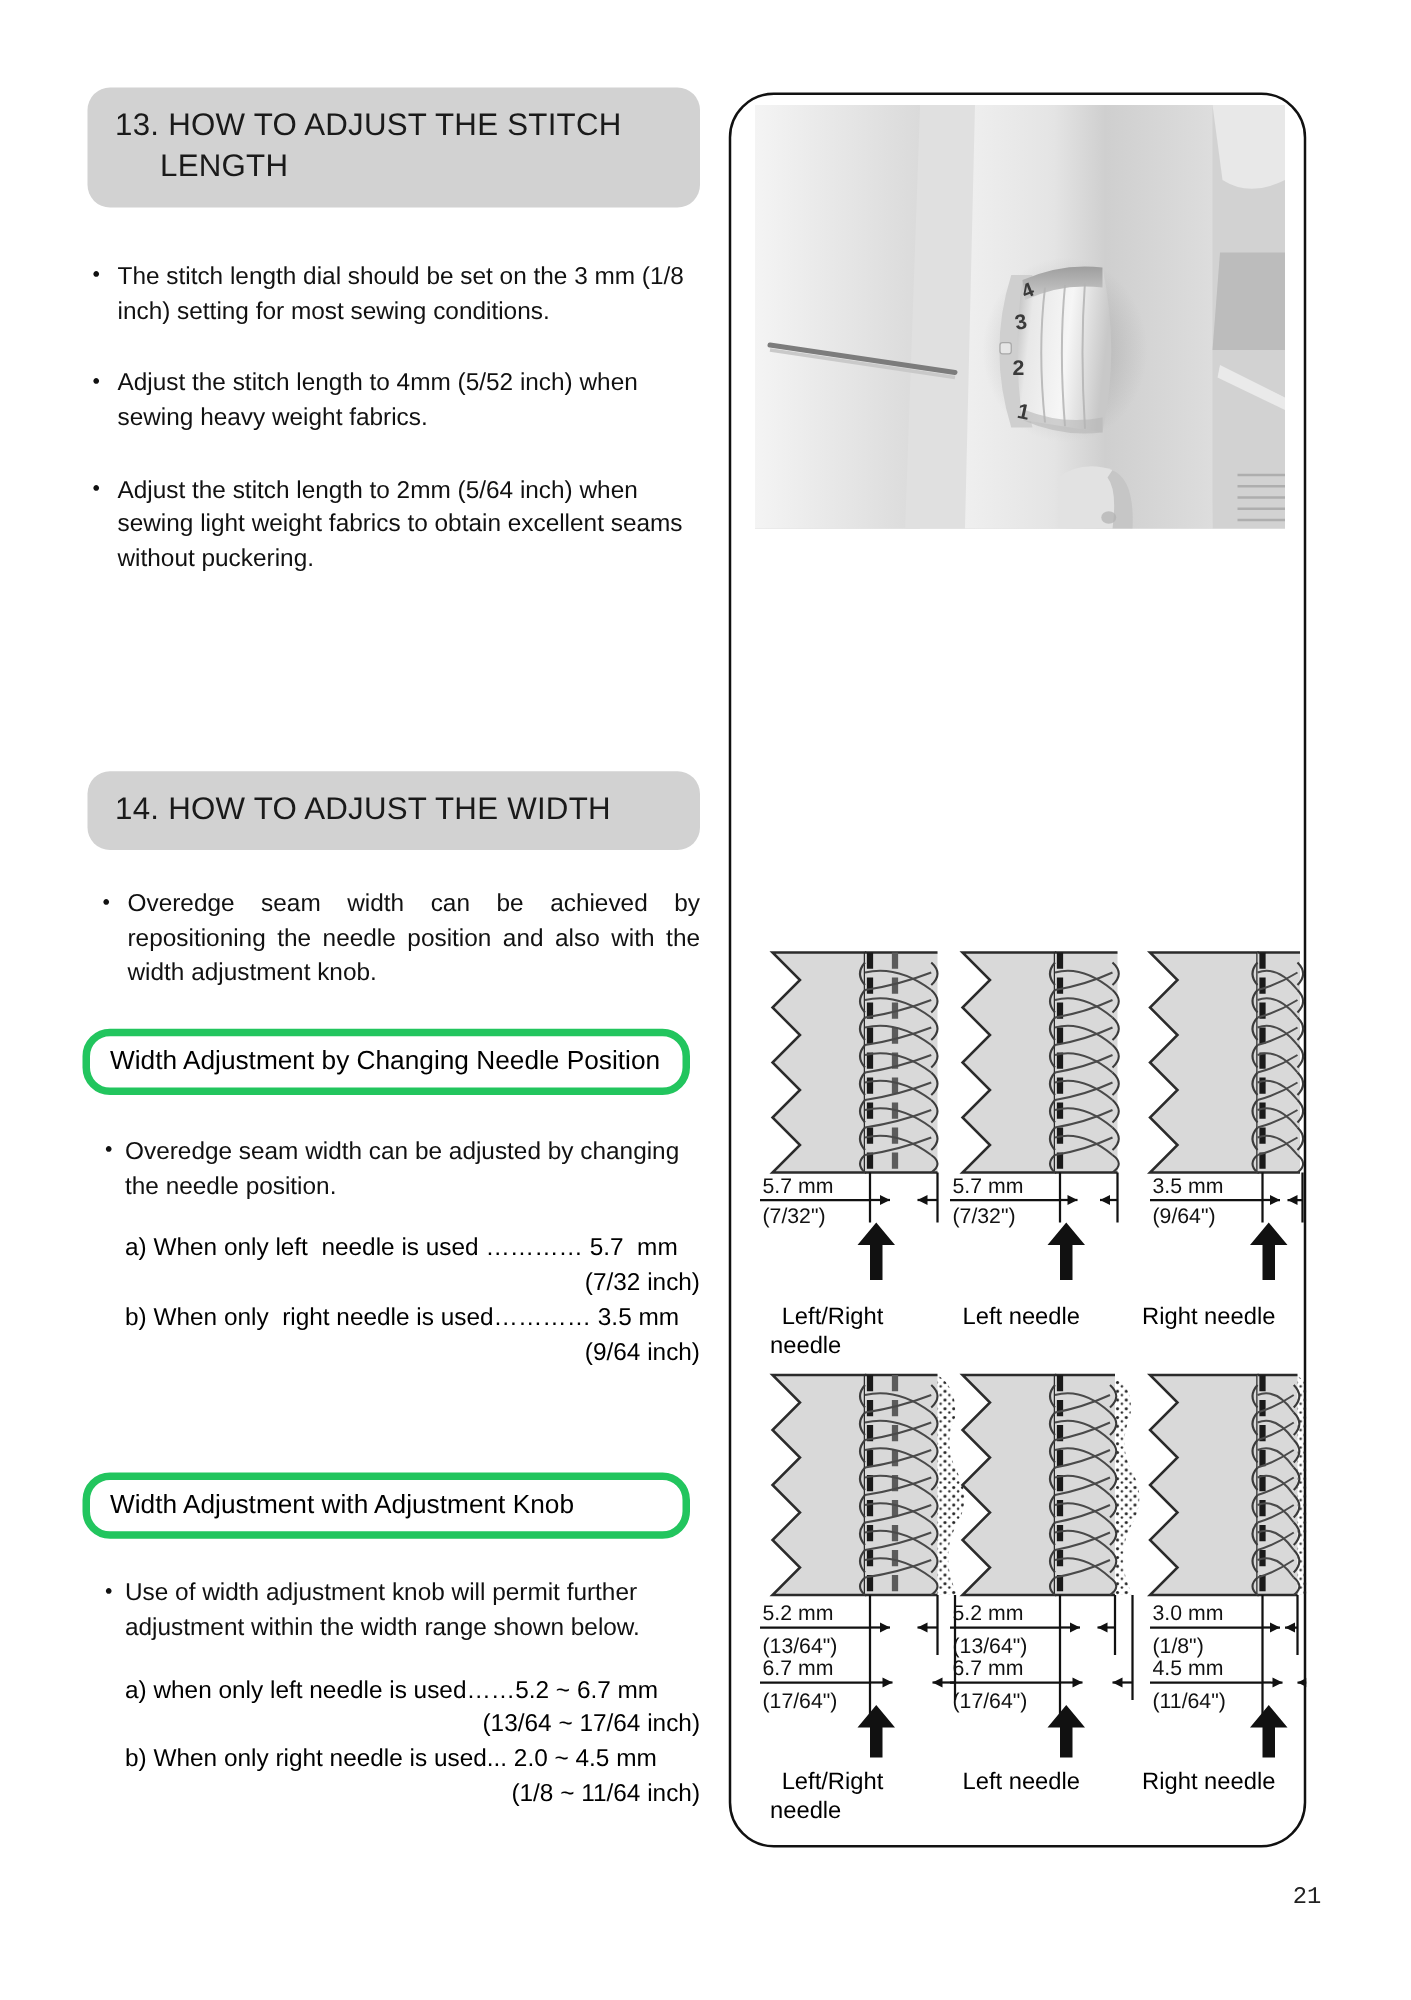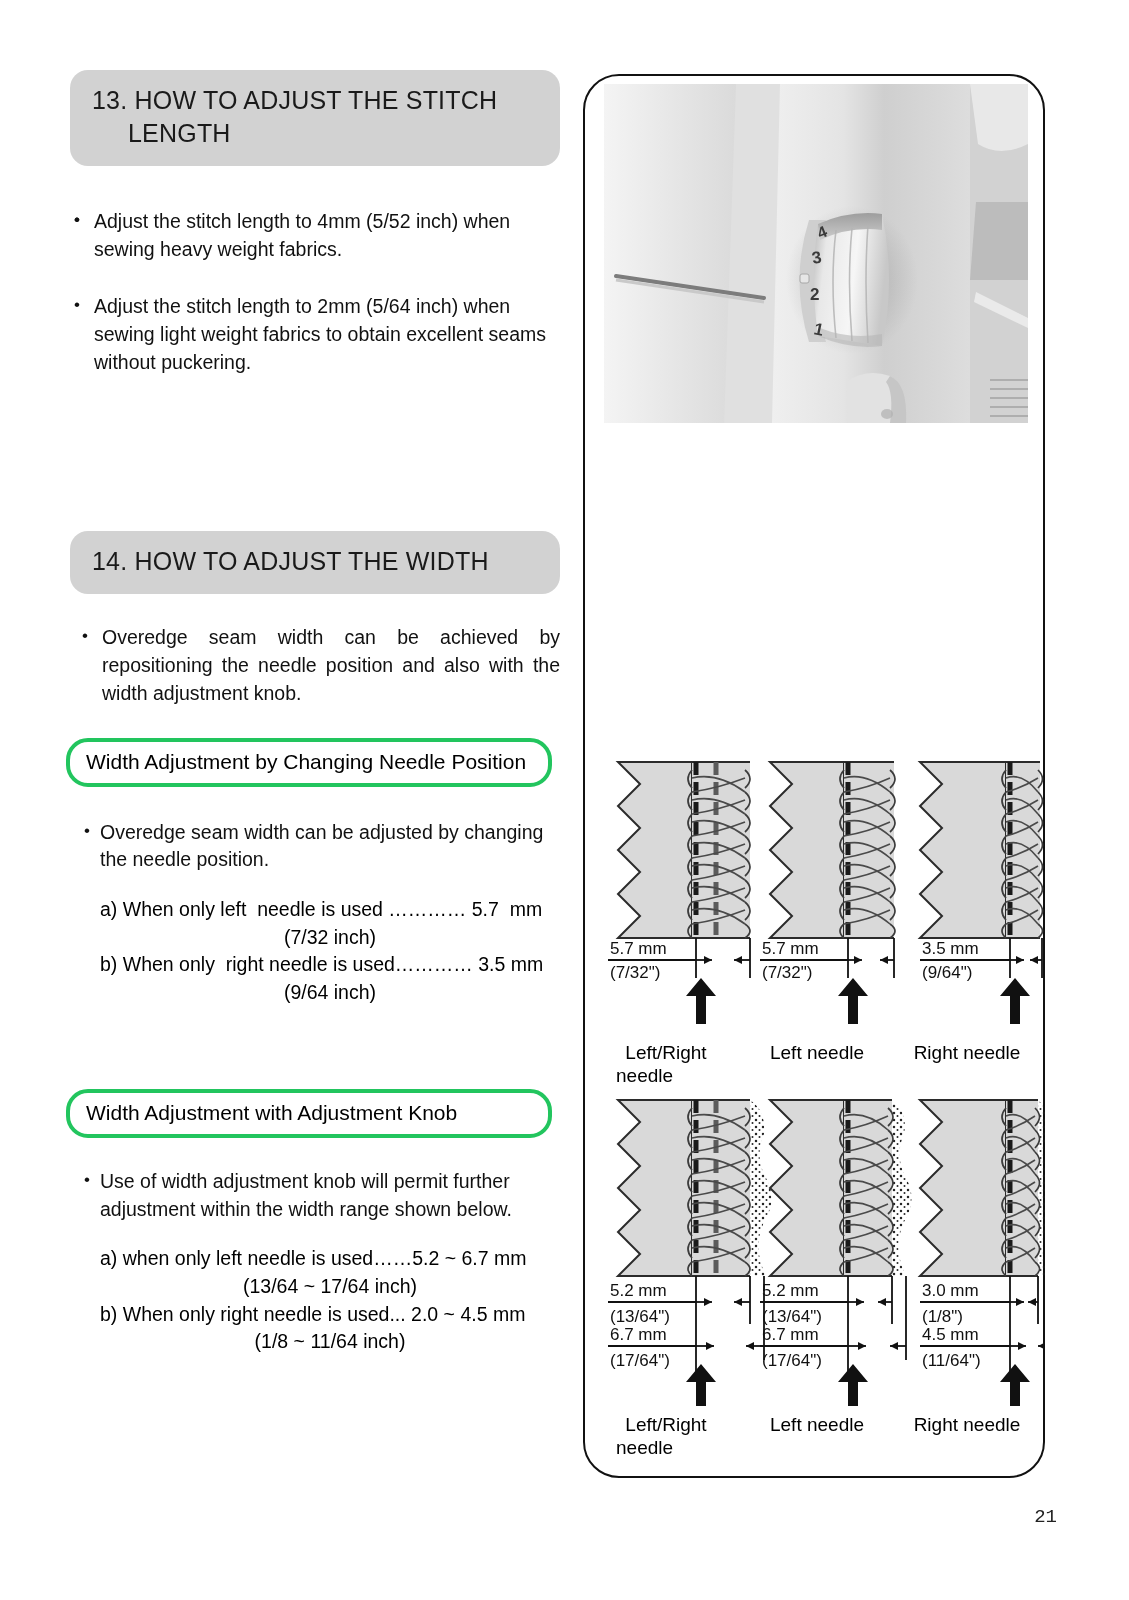--- a/index.html
+++ b/index.html
@@ -63,37 +63,37 @@
     position: absolute;
     left: 4px;
     top: 0px;
     font-size: 17px;
     line-height: 1.42;
   }
   .bullet-item.justify { text-align: justify; }
   .bullet-item.justify > .txt { display: block; }
 
   .sub-head {
-    border: 4px solid #22c55e;
+    border: 6px solid #22c55e;
     border-radius: 22px;
     padding: 7px 16px 9px 16px;
     font-size: 21px;
     line-height: 1.2;
     display: inline-block;
     box-sizing: border-box;
     white-space: nowrap;
   }
 
   .abline {
     font-size: 19.5px;
     line-height: 1.42;
     white-space: pre;
   }
   .abline.right {
-    text-align: center;
+    text-align: right;
   }
 
   
   .right-frame {
     position: absolute;
     left: 583px;
     top: 74px;
     width: 462px;
     height: 1404px;
     border: 2.2px solid #111;
@@ -158,20 +158,21 @@
 
     <div class="section-head">
       <span class="num">13.</span>
       <span>HOW TO ADJUST THE STITCH</span>
       <span class="ln2">LENGTH</span>
     </div>
 
     <ul class="bullet-list" style="margin-top:42px;">
       <li class="bullet-item">
         <span class="dot">•</span>
+        <span class="txt">The stitch length dial should be set on the 3 mm (1/8 inch) setting for most sewing conditions.</span>
       </li>
       <li class="bullet-item" style="margin-top:30px;">
         <span class="dot">•</span>
         <span class="txt">Adjust the stitch length to 4mm (5/52 inch) when sewing heavy weight fabrics.</span>
       </li>
       <li class="bullet-item" style="margin-top:30px;">
         <span class="dot">•</span>
         <span class="txt">Adjust the stitch length to 2mm (5/64 inch) when sewing light weight fabrics to obtain excellent seams without puckering.</span>
       </li>
     </ul>

